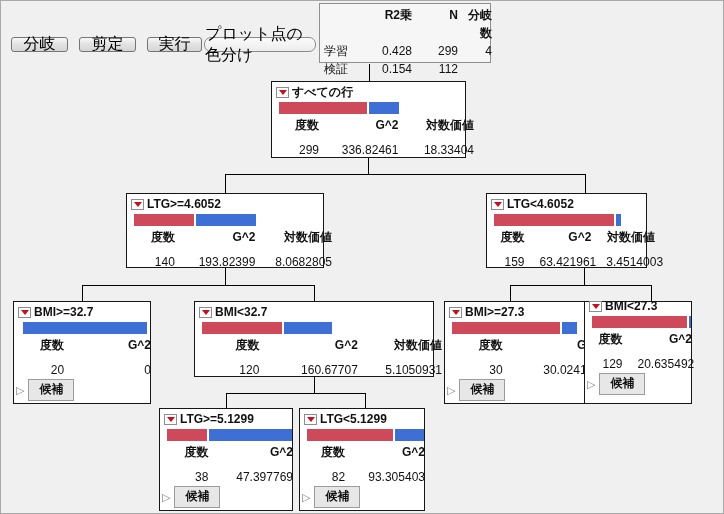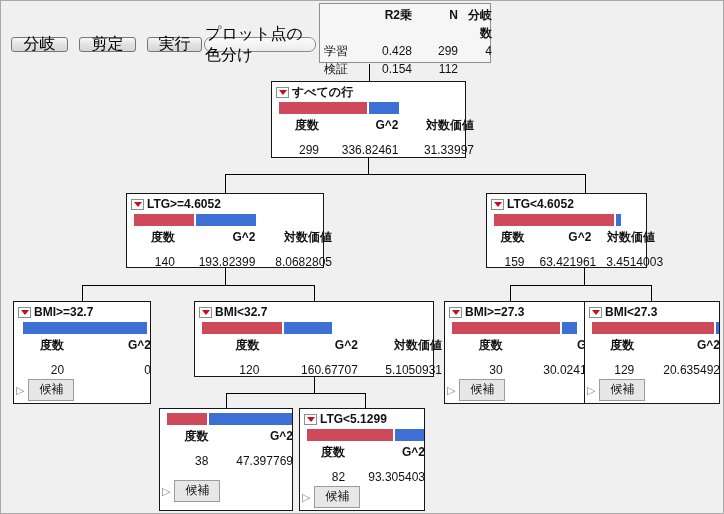--- a/index.html
+++ b/index.html
@@ -43,21 +43,21 @@
   .bar-row{display:flex;gap:2px;height:12px;margin:2px 0 3px 7px;flex:0 0 auto;}
   .bar{height:100%;}
   .stats{display:grid;line-height:17px;flex:0 0 auto;gap:8px;}
   .stats.cols3{grid-template-columns:28% 37% 35%;}
   .stats.cols2{grid-template-columns:42% 58%;}
   .stats span{text-align:right;padding-right:7px;white-space:nowrap;}
   .stats .hd{font-weight:bold;}
   .cand-row{display:flex;align-items:center;gap:4px;padding:0 3px 0 2px;margin-top:auto;margin-bottom:8px;flex:0 0 auto;}
   .disc-tri{font-family:"DejaVu Sans",sans-serif;font-size:11px;color:#7a7a7a;line-height:11px;}
   .cand-btn{box-sizing:border-box;border:1px solid #9c9c9c;background:#e7e7e7;
-    font-weight:normal;font-size:12px;padding:1px 10px 2px 10px;cursor:default;}
+    font-weight:bold;font-size:12px;padding:1px 10px 2px 10px;cursor:default;}
 </style>
 </head>
 <body>
 
 <div class="screen">
 
   <div class="btn" style="left:10px;top:7px;width:57px;">分岐</div>
   <div class="btn" style="left:78px;top:7px;width:57px;">剪定</div>
   <div class="btn" style="left:146px;top:7px;width:55px;">実行</div>
   <div class="btn flat" style="left:203px;top:7px;width:112px;border-radius:7px;">プロット点の色分け</div>
@@ -109,21 +109,21 @@
     <div class="bar-row">
       <span class="bar" style="width: 88px; background: rgb(206, 74, 91);"></span>
       <span class="bar" style="width: 30px; background: rgb(61, 111, 213);"></span>
     </div>
     <div class="stats cols3">
       <span class="hd">度数</span>
       <span class="hd">G^2</span>
       <span class="hd">対数価値</span>
       <span>299</span>
       <span>336.82461</span>
-      <span>31.33997</span>
+      <span>18.33404</span>
     </div>
   </div>
 
   <div class="node" style="left:125px;top:192px;width:198px;height:75px;">
     <div class="title-row">
       <span class="menu-btn">
           <span class="menu-tri"></span>
         </span>
       <span class="node-title">LTG&gt;=4.6052</span>
     </div>
@@ -222,21 +222,21 @@
       <span class="hd">G^2</span>
       <span>30</span>
       <span>30.024145</span>
     </div>
     <div class="cand-row">
       <span class="disc-tri">▷</span>
       <span class="cand-btn">候補</span>
     </div>
   </div>
 
-  <div class="node" style="left:583px;top:300px;width:136px;height:103px;">
+  <div class="node" style="left:583px;top:300px;width:108px;height:103px;justify-content:flex-end;">
     <div class="title-row">
       <span class="menu-btn">
           <span class="menu-tri"></span>
         </span>
       <span class="node-title">BMI&lt;27.3</span>
     </div>
     <div class="bar-row">
       <span class="bar" style="width: 124px; background: rgb(206, 74, 91);"></span>
       <span class="bar" style="width: 3px; background: rgb(61, 111, 213);"></span>
     </div>
@@ -246,20 +246,26 @@
       <span>129</span>
       <span>20.635492</span>
     </div>
     <div class="cand-row">
       <span class="disc-tri">▷</span>
       <span class="cand-btn">候補</span>
     </div>
   </div>
 
   <div class="node" style="left:158px;top:407px;width:134px;height:103px;">
+    <div class="title-row">
+      <span class="menu-btn">
+          <span class="menu-tri"></span>
+        </span>
+      <span class="node-title">LTG&gt;=5.1299</span>
+    </div>
     <div class="bar-row">
       <span class="bar" style="width: 42px; background: rgb(206, 74, 91);"></span>
       <span class="bar" style="width: 86px; background: rgb(61, 111, 213);"></span>
     </div>
     <div class="stats cols2">
       <span class="hd">度数</span>
       <span class="hd">G^2</span>
       <span>38</span>
       <span>47.397769</span>
     </div>

